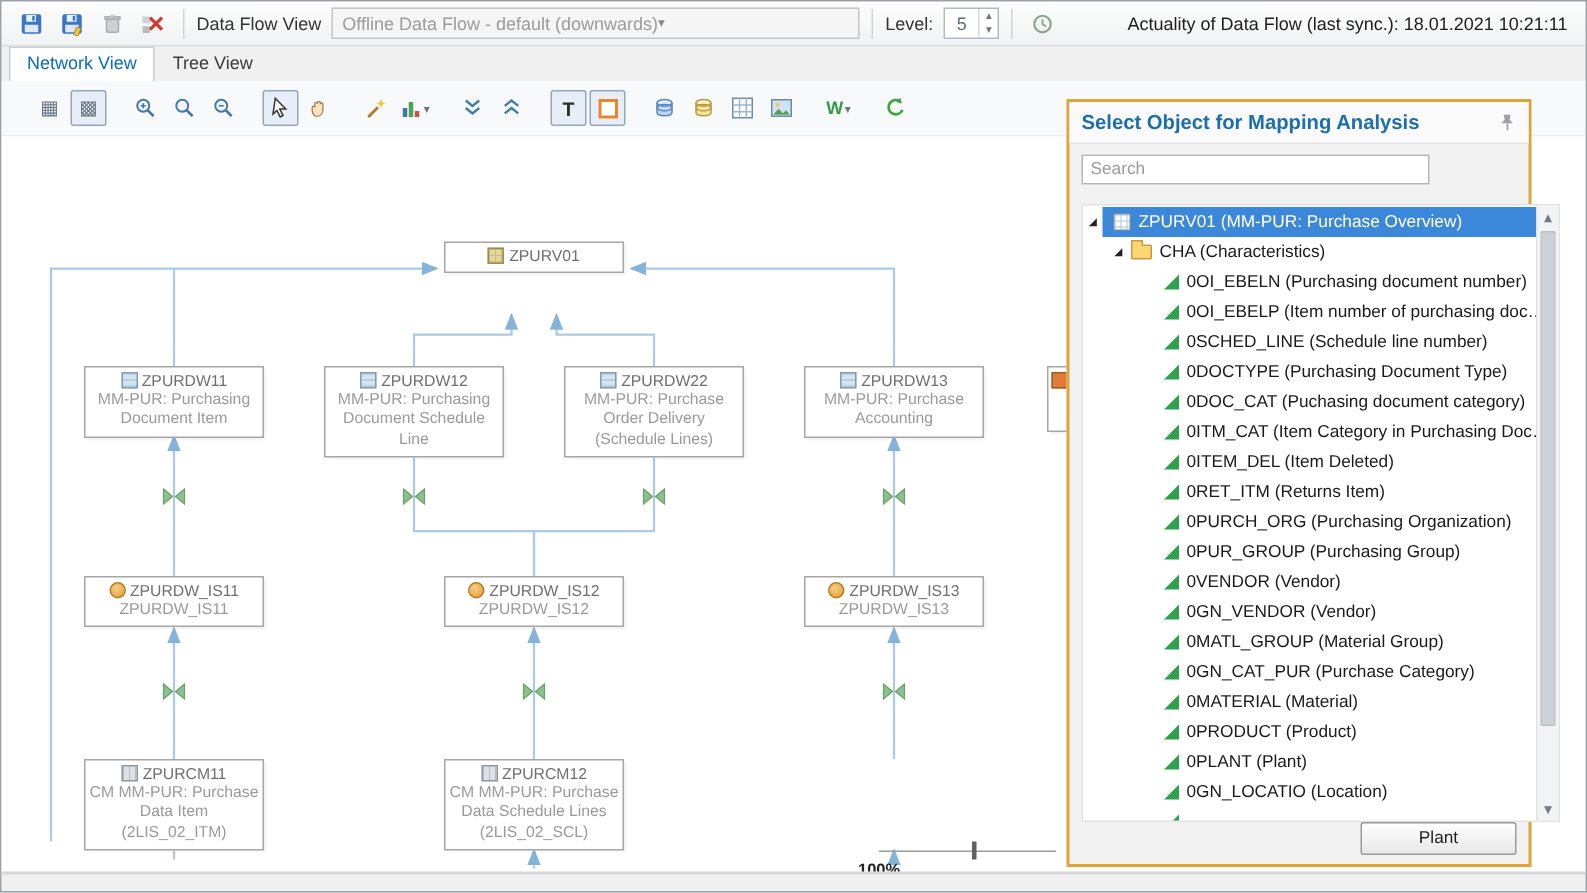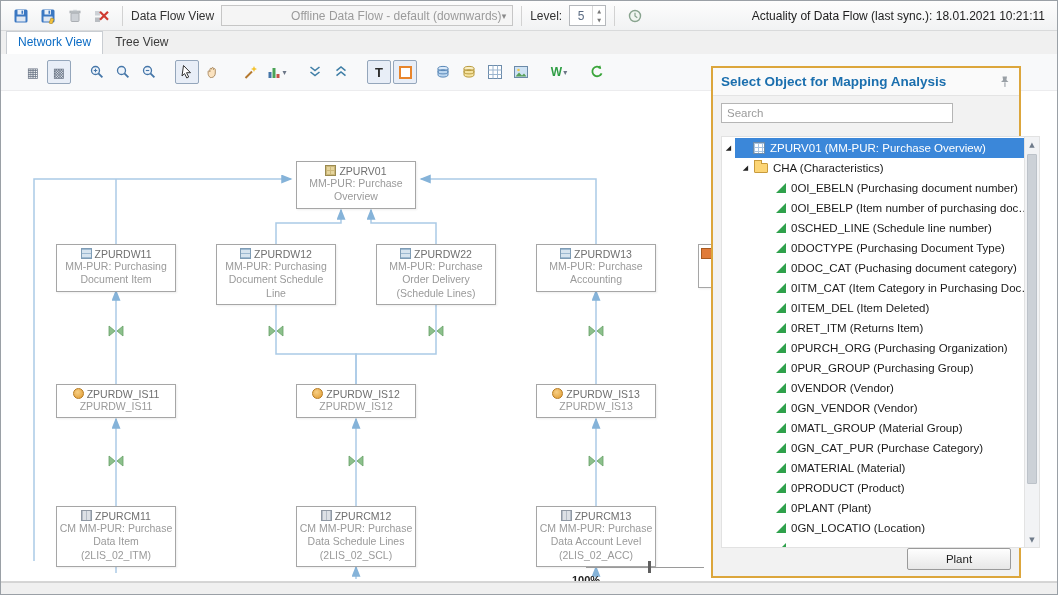--- a/index.html
+++ b/index.html
@@ -4,21 +4,21 @@
 <style>
   *{box-sizing:border-box;margin:0;padding:0}
   html,body{width:1058px;height:595px}
   body{position:relative;background:#f0f0f0;font-family:"Liberation Sans","DejaVu Sans",sans-serif;overflow:hidden;border:1px solid #9aa0a6}
 
   
   .toolbar-top{position:absolute;left:0;top:0;right:0;height:30px;background:linear-gradient(#fdfdfd,#f1f2f3);border-bottom:1px solid #d9dadb;display:flex;align-items:center;padding:0 8px;gap:3px}
   .tbtn{width:24px;height:24px;display:flex;align-items:center;justify-content:center;border:1px solid transparent;border-radius:2px;cursor:default}
   .sep{width:1px;height:20px;background:#d2d2d2;margin:0 5px}
   .lbl{font-size:12px;color:#333;white-space:nowrap}
-  .ddl{width:292px;height:21px;border:1px solid #c6c6c6;background:#f5f5f5;color:#9b9b9b;font-size:12px;display:flex;align-items:center;padding:0 6px;justify-content:flex-end;margin-left:4px}
+  .ddl{width:352px;height:21px;border:1px solid #c6c6c6;background:#f5f5f5;color:#9b9b9b;font-size:12px;display:flex;align-items:center;padding:0 6px;justify-content:flex-start;margin-left:4px}
   .caret{font-family:"DejaVu Sans",sans-serif;font-size:9px;color:#8a8a8a}
   .spin{width:37px;height:21px;border:1px solid #b5b8bc;background:#fff;display:flex;margin-left:4px}
   .spin .val{flex:1;font-size:12px;color:#5a6b83;display:flex;align-items:center;justify-content:center}
   .spin .arrows{width:13px;border-left:1px solid #d8d8d8;display:flex;flex-direction:column}
   .spin .arrows span{flex:1;font-size:5px;color:#777;display:flex;align-items:center;justify-content:center;font-family:"DejaVu Sans",sans-serif}
   .actuality{margin-left:auto;font-size:12px;color:#1d1d1d;padding-right:4px;white-space:nowrap}
 
   
   .tabbar{position:absolute;top:30px;left:0;right:0;height:23px;background:#f0f0f0;display:flex;align-items:flex-start;padding-left:5px}
   .tab{padding:3px 11px 5px;font-size:12px;color:#3a3a3a;border:1px solid transparent;border-bottom:none;cursor:default}
@@ -56,21 +56,21 @@
   .panel{position:absolute;left:710px;top:65px;width:310px;height:512px;background:#f2f2f2;border:2px solid #dca63c;z-index:10}
   .ptitle{height:28px;display:flex;align-items:center;padding:0 8px;background:#fafafa;border-bottom:1px solid #e4e4e4}
   .ptitle .txt{font-size:13.5px;font-weight:bold;color:#1b6fae;flex:1}
   .searchrow{padding:7px 8px 6px}
   .search{width:232px;height:20px;border:1px solid #b5b5b5;background:#fff;font-size:11.5px;padding:0 5px;color:#444;font-family:"Liberation Sans","DejaVu Sans",sans-serif}
   .search::placeholder{color:#9b9b9b}
   .tree{position:absolute;left:8px;top:68px;width:319px;height:412px;background:#fff;overflow:hidden;border:1px solid #e2e2e2}
   .rows{position:absolute;left:0;top:1px;right:15px;bottom:0;overflow:hidden}
   .trow{height:20px;display:flex;align-items:center;font-size:11.5px;color:#1a1a1a;white-space:nowrap;overflow:hidden}
   .exp{width:13px;flex:none;font-size:7px;color:#222;font-family:"DejaVu Sans",sans-serif;text-align:center}
-  .sel{display:flex;align-items:center;gap:5px;background:#3b87d9;color:#fff;height:20px;flex:1;padding-left:18px}
+  .sel{display:flex;align-items:center;gap:5px;background:#3b87d9;color:#fff;height:20px;flex:1;padding-left:7px}
   .plain{display:flex;align-items:center;gap:5px;padding-left:2px}
   .ind1{padding-left:17px}
   .ind2{padding-left:52px}
   .ticon-root{width:12px;height:12px;flex:none;background:#fff;border:1px solid #6d8cab;background-image:linear-gradient(to right,#a9c4e0 1px,transparent 1px),linear-gradient(to bottom,#a9c4e0 1px,transparent 1px);background-size:4px 4px}
   .ticon-folder{width:14px;height:10px;flex:none;background:#fcd575;border:1px solid #c89b3c;border-radius:1px;position:relative}
   .ticon-folder::before{content:"";position:absolute;left:-1px;top:-4px;width:6px;height:3px;background:#fcd575;border:1px solid #c89b3c;border-bottom:none}
   .ticon-flask{width:0;height:0;flex:none;border-left:10px solid transparent;border-bottom:10px solid #2fa14c;position:relative}
   .vscroll{position:absolute;right:0;top:0;width:15px;bottom:0;background:#f2f3f5;border-left:1px solid #e3e3e3}
   .sarrow{height:15px;font-size:7px;color:#6f7b8a;display:flex;align-items:center;justify-content:center;font-family:"DejaVu Sans",sans-serif}
   .sarrow.bottom{position:absolute;bottom:0;left:0;right:0}
@@ -314,21 +314,20 @@
           <polygon points="7,-5 1,0 7,5"></polygon>
         </g>
     </g>
   </svg>
 
   <div class="node" style="left:295px;top:70px">
     <div class="nhead">
         <span class="nicon prov"></span>
         <span class="nid">ZPURV01</span>
       </div>
-    <div class="ntitle">MM-PUR: Purchase Overview</div>
   </div>
   <div class="node" style="left:55px;top:153px">
     <div class="nhead">
         <span class="nicon dso"></span>
         <span class="nid">ZPURDW11</span>
       </div>
     <div class="ntitle">MM-PUR: Purchasing Document Item</div>
   </div>
   <div class="node" style="left:215px;top:153px">
     <div class="nhead">
@@ -383,27 +382,20 @@
         <span class="nid">ZPURCM11</span>
       </div>
     <div class="ntitle">CM MM-PUR: Purchase Data Item (2LIS_02_ITM)</div>
   </div>
   <div class="node" style="left:295px;top:415px">
     <div class="nhead">
         <span class="nicon ds"></span>
         <span class="nid">ZPURCM12</span>
       </div>
     <div class="ntitle">CM MM-PUR: Purchase Data Schedule Lines (2LIS_02_SCL)</div>
-  </div>
-  <div class="node" style="left:535px;top:415px">
-    <div class="nhead">
-        <span class="nicon ds"></span>
-        <span class="nid">ZPURCM13</span>
-      </div>
-    <div class="ntitle">CM MM-PUR: Purchase Data Account Level (2LIS_02_ACC)</div>
   </div>
 
   <div class="zoomlabel" style="left:571px;top:483px">100%</div>
   <div class="ztrack" style="left:585px;top:476px;width:118px"></div>
   <div class="zhandle" style="left:647px;top:470px"></div>
 </div>
 
 <div class="panel">
   <div class="ptitle">
     <span class="txt">Select Object for Mapping Analysis</span>

